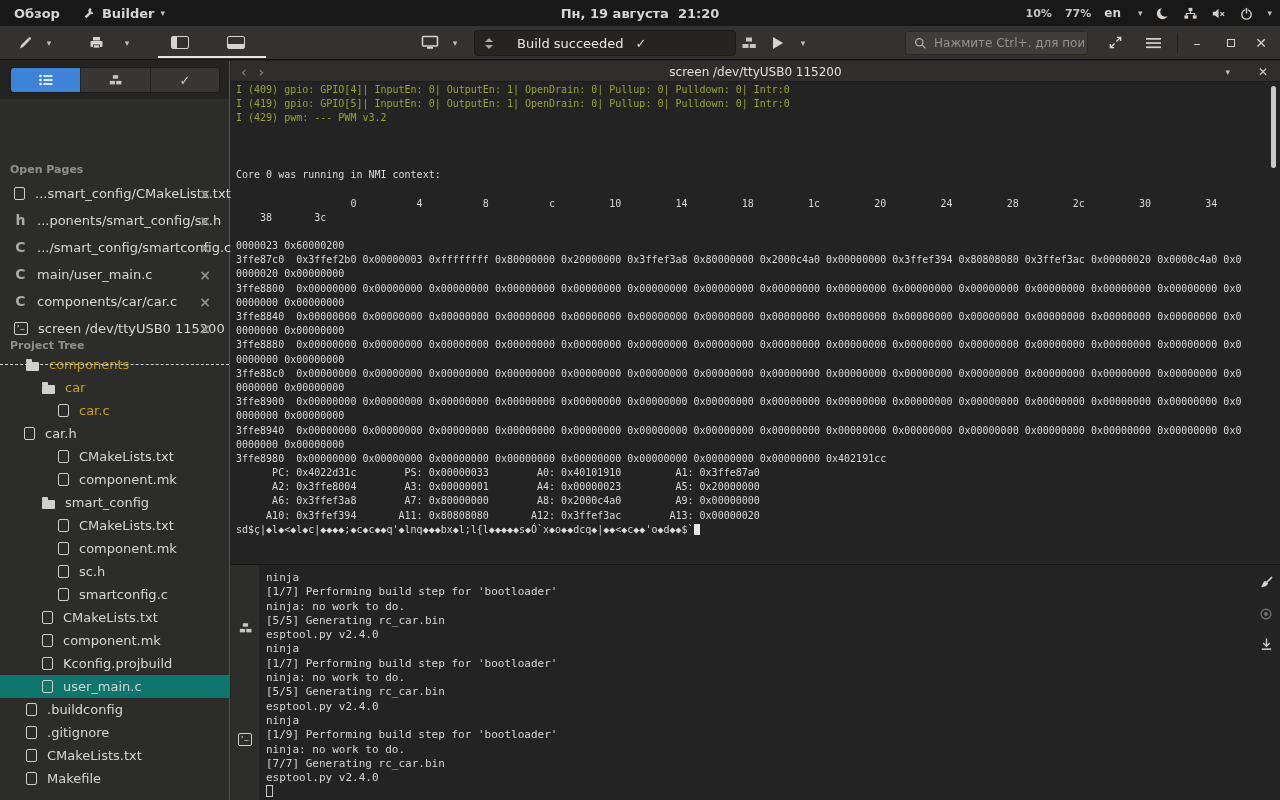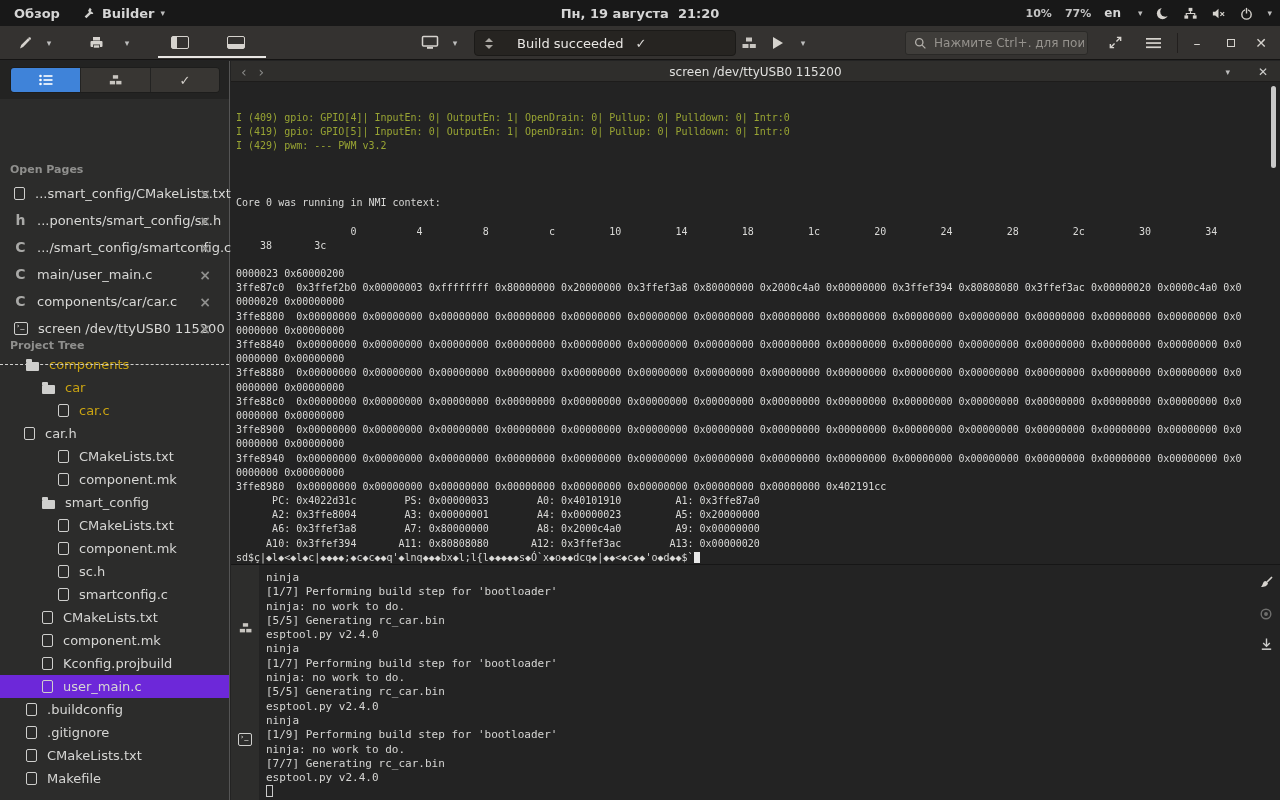--- a/index.html
+++ b/index.html
@@ -56,21 +56,21 @@
   .seg:first-child { border-left:none; }
   .seg.active { background:#3f83d9; }
   .seg .chk { color:#d3d0cb; font-size:13px; font-weight:bold; }
   .sec-label { position:absolute; left:10px; font-size:11px; font-weight:bold; color:#8f8f8d; }
   #open-pages-list { position:absolute; left:0; top:119px; width:229px; }
   .op-row { height:27px; display:flex; align-items:center; padding-left:14px; position:relative; }
   .op-label { margin-left:10px; font-size:13px; color:#d8d8d6; white-space:nowrap; }
   .op-close { position:absolute; right:18px; color:#8f8f8d; font-size:14px; font-weight:bold; }
   #project-tree { position:absolute; left:0; top:292px; width:229px; }
   .tree-row { height:23px; display:flex; align-items:center; position:relative; }
-  .tree-row.sel { background:#6d28d9; }
+  .tree-row.sel { background:#0f766e; }
   .tree-label { margin-left:10px; font-size:13px; color:#d6d6d4; white-space:nowrap; }
   .tree-row.hl .tree-label { color:#c9a312; }
   .tree-row.drop::after { content:""; position:absolute; left:0; right:0; top:11px; border-top:1.5px dashed #cfcfcd; }
 
   
   .ic { flex:none; display:inline-flex; align-items:center; justify-content:center; }
   .ic-paper { width:11px; height:13px; border:1.5px solid #cfcfcd; border-radius:2px; background:transparent; }
   .ic-folder { width:13px; height:9px; background:#cfcfcd; border-radius:1px; position:relative; margin-top:3px; }
   .ic-folder::before { content:""; position:absolute; left:0; top:-3px; width:6px; height:3px;
                        background:#cfcfcd; border-radius:1px 1px 0 0; }
@@ -81,21 +81,21 @@
   
   #term-header { position:absolute; left:231px; top:61px; width:1049px; height:21px; background:#2f2e2c;
                  border-bottom:1px solid #1d1c1b; }
   #term-header .nav { position:absolute; left:10px; top:0; height:21px; display:flex; gap:12px; align-items:center;
                       color:#8a8a88; font-size:14px; }
   #term-header .title { position:absolute; left:0; right:0; top:0; height:21px; display:flex; align-items:center;
                         justify-content:center; color:#e0e0de; font-size:12px; }
   #term-header .hdr-right { position:absolute; right:12px; top:0; height:21px; display:flex; gap:28px; align-items:center;
                             color:#cfcfcd; font-size:12px; }
   #term-body { position:absolute; left:231px; top:82px; width:1049px; height:482px; background:#232323;
-               padding:2px 0 0 5px; overflow:hidden;margin-top:28px; }
+               padding:2px 0 0 5px; overflow:hidden; }
   .tline { height:14.2px; white-space:pre; font:10px "DejaVu Sans Mono",monospace; color:#d9d9d7; }
   .tline.green { color:#98a433; }
   .cursor-block { display:inline-block; width:6px; height:11px; background:#e8e8e8; vertical-align:-2px; }
   #term-scroll { position:absolute; left:1271px; top:86px; width:5px; height:82px; background:#c9c9c9; border-radius:3px; }
 
   
   #bottom-panel { position:absolute; left:231px; top:564px; width:1049px; height:236px; background:#232323;
                   border-top:1px solid #161616; }
   #bp-gutter { position:absolute; left:0; top:0; width:28px; height:236px; background:#2d2d2c; }
   #bp-gutter .gico { position:absolute; left:7px; }

